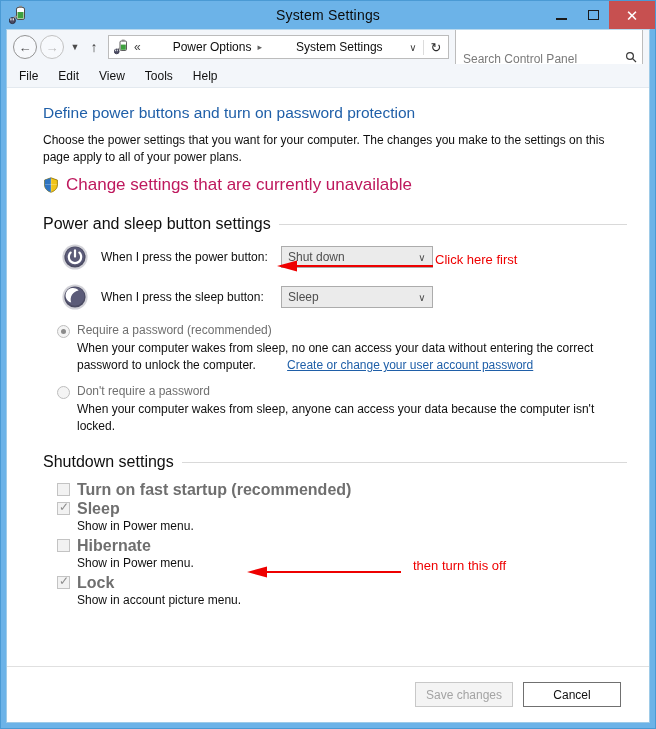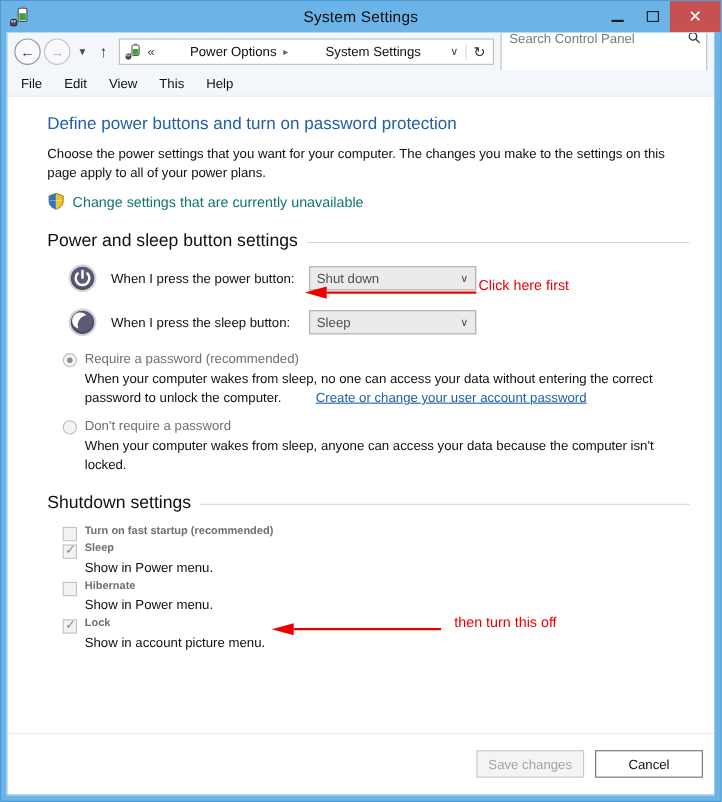--- a/index.html
+++ b/index.html
@@ -187,21 +187,21 @@
     border-left: 1px solid #dcdcdc;
   }
   .searchbox {
     width: 188px;
     flex: 0 0 188px;
     height: 40px;
     margin-left: 6px;
     border: 1px solid #bcbcbc;
     background: #ffffff;
     display: flex;
-    align-items: flex-start;
+    align-items: flex-end;
     box-sizing: border-box;
   }
   .search-ph {
     flex: 1 1 auto;
     font-size: 12px;
     color: #7a7a7a;
     padding-left: 7px;
     white-space: nowrap;
     overflow: hidden;
   }
@@ -257,22 +257,22 @@
     margin-bottom: 20px;
     position: relative;
   }
   .shield-icon {
     width: 16px;
     height: 16px;
     margin-right: 7px;
     flex: 0 0 16px;
   }
   .shield-link {
-    font-size: 13px;
-    color: #0f766e;
+    font-size: 17px;
+    color: #be185d;
   }
 
   .section-head {
     display: flex;
     align-items: center;
     margin-bottom: 10px;
   }
   .section-label {
     font-size: 16px;
     color: #0f0f0f;
@@ -377,21 +377,21 @@
   .chk.checked::after {
     content: "\2713";
     position: absolute;
     left: 1px;
     top: -3px;
     font-size: 12px;
     color: #8e8e8e;
     line-height: 14px;
   }
   .chk-title {
-    font-size: 10px;
+    font-size: 16px;
     color: #6f6f6f;
     font-weight: bold;
   }
   .chk-desc {
     font-size: 12px;
     color: #0f0f0f;
     margin: 0 0 4px 20px;
   }
   .chk-row {
     display: flex;
@@ -401,21 +401,21 @@
   }
 
   
   .footer {
     flex: 0 0 56px;
     border-top: 1px solid #e0e0e0;
     background: #ffffff;
     display: flex;
     align-items: center;
     justify-content: flex-end;
-    padding-right: 10px;
+    padding-right: 28px;
     box-sizing: border-box;
   }
   .btn {
     min-width: 98px;
     height: 25px;
     font-size: 12px;
     display: flex;
     align-items: center;
     justify-content: center;
     box-sizing: border-box;
@@ -514,21 +514,21 @@
             <path d="M7.6 7.6 L11 11" stroke="#3a3a3a" stroke-width="1.2"></path>
           </svg>
         </span>
       </div>
     </div>
 
     <div class="menubar">
       <span class="menu-item">File</span>
       <span class="menu-item">Edit</span>
       <span class="menu-item">View</span>
-      <span class="menu-item">This</span>
+      <span class="menu-item">Tools</span>
       <span class="menu-item">Help</span>
     </div>
 
     <div class="content">
 
       <h1 class="page-title">Define power buttons and turn on password protection</h1>
       <p class="intro">Choose the power settings that you want for your computer. The changes you make to the settings on this page apply to all of your power plans.</p>
 
       <div class="shield-row">
         <svg class="shield-icon" viewBox="0 0 16 16">

